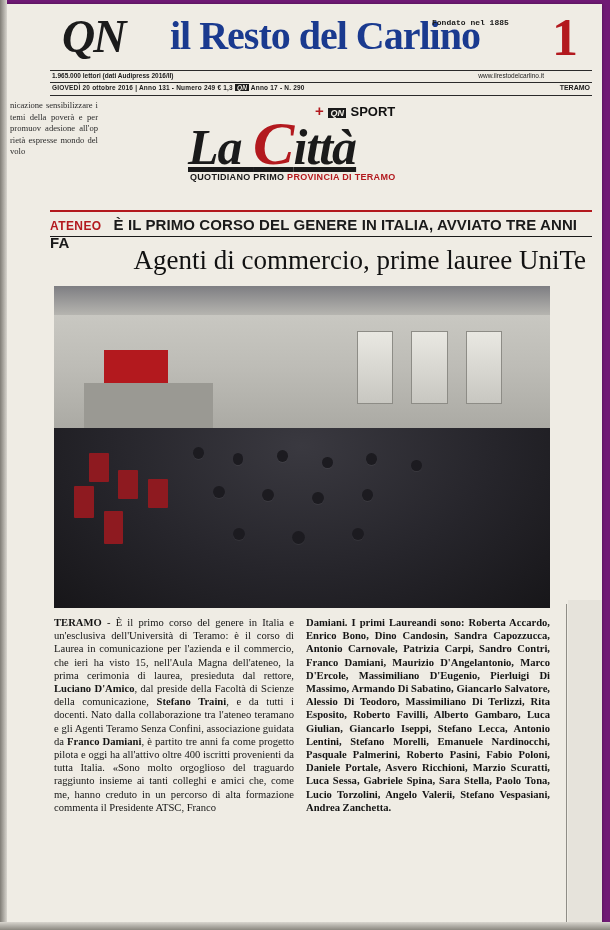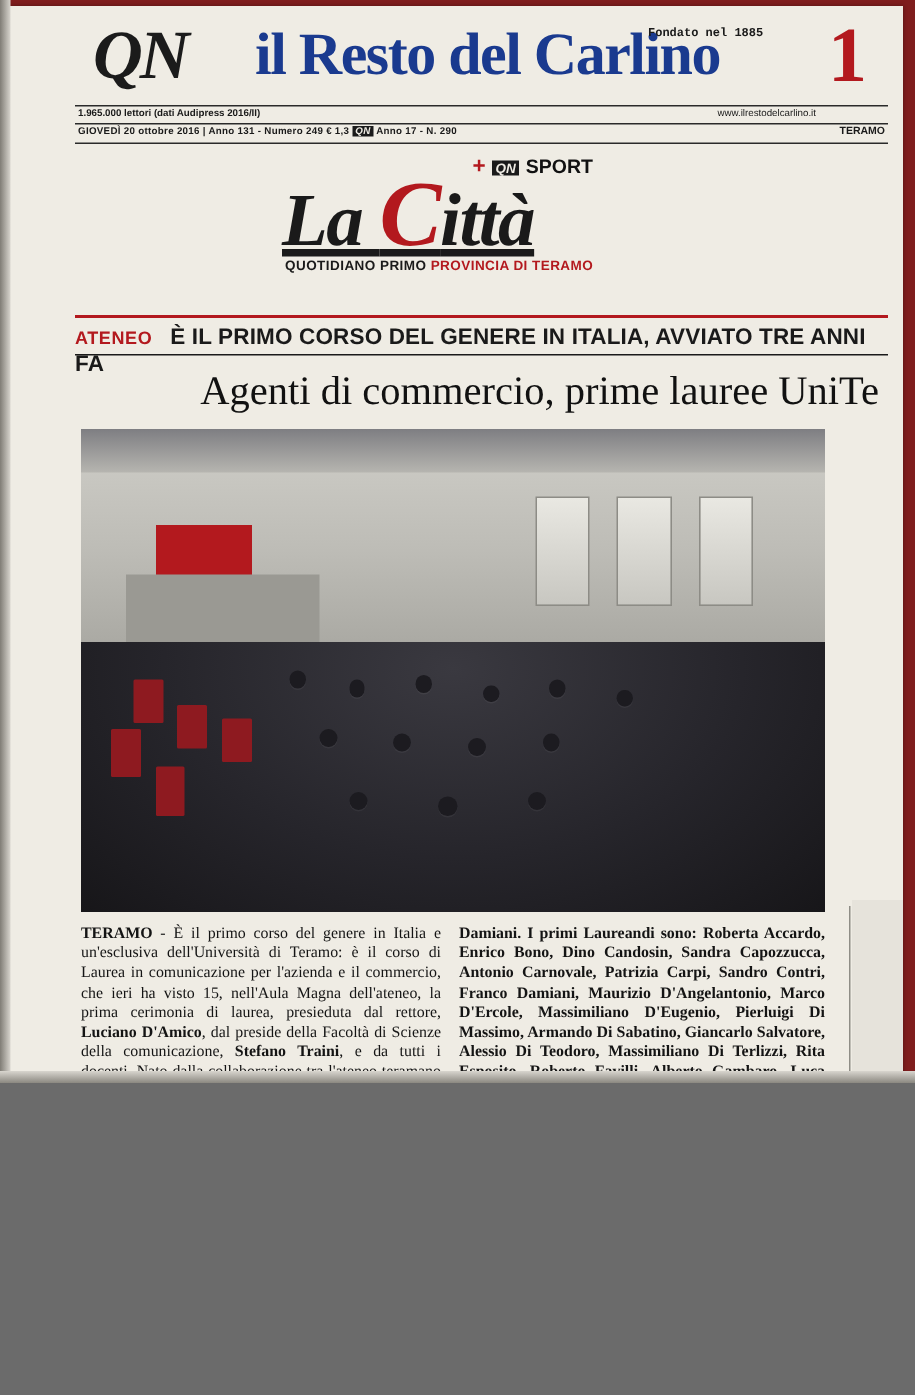--- a/index.html
+++ b/index.html
@@ -3,22 +3,22 @@
 <meta charset="utf-8">
 <style>
   html, body {
     margin: 0;
     padding: 0;
     background: #6b6b6b;
   }
   .page {
     position: relative;
     width: 610px;
-    height: 722px;
-    background: #7f1d1d;
+    height: 930px;
+    background: #701a75;
     overflow: hidden;
     font-family: "Liberation Serif", serif;
   }
   .paper {
     position: absolute;
     left: 6px;
     top: 4px;
     width: 596px;
     height: 922px;
     background: #efece4;
@@ -345,20 +345,21 @@
 
     <div class="dateline-bar">
       <div class="dateline">
         <span>GIOVEDÌ 20 ottobre 2016 | Anno 131 - Numero 249  € 1,3</span>
         <span class="qn-inline">QN</span>
         <span>Anno 17 - N. 290</span>
       </div>
       <div class="teramo-tag">TERAMO</div>
     </div>
 
+    <div class="edge-col edge-left">nicazione sensibilizzare i temi della poverà e per promuov adesione all'op rietà espresse mondo del volo</div>
 
     <div class="citta-block">
       <div class="sport-badge">
         <span class="plus">+</span>
         <span class="qnbox">QN</span>
         <span>SPORT</span>
       </div>
       <div class="citta-word">
         <span>La </span><span class="red-c">C</span><span>ittà</span>
       </div>

